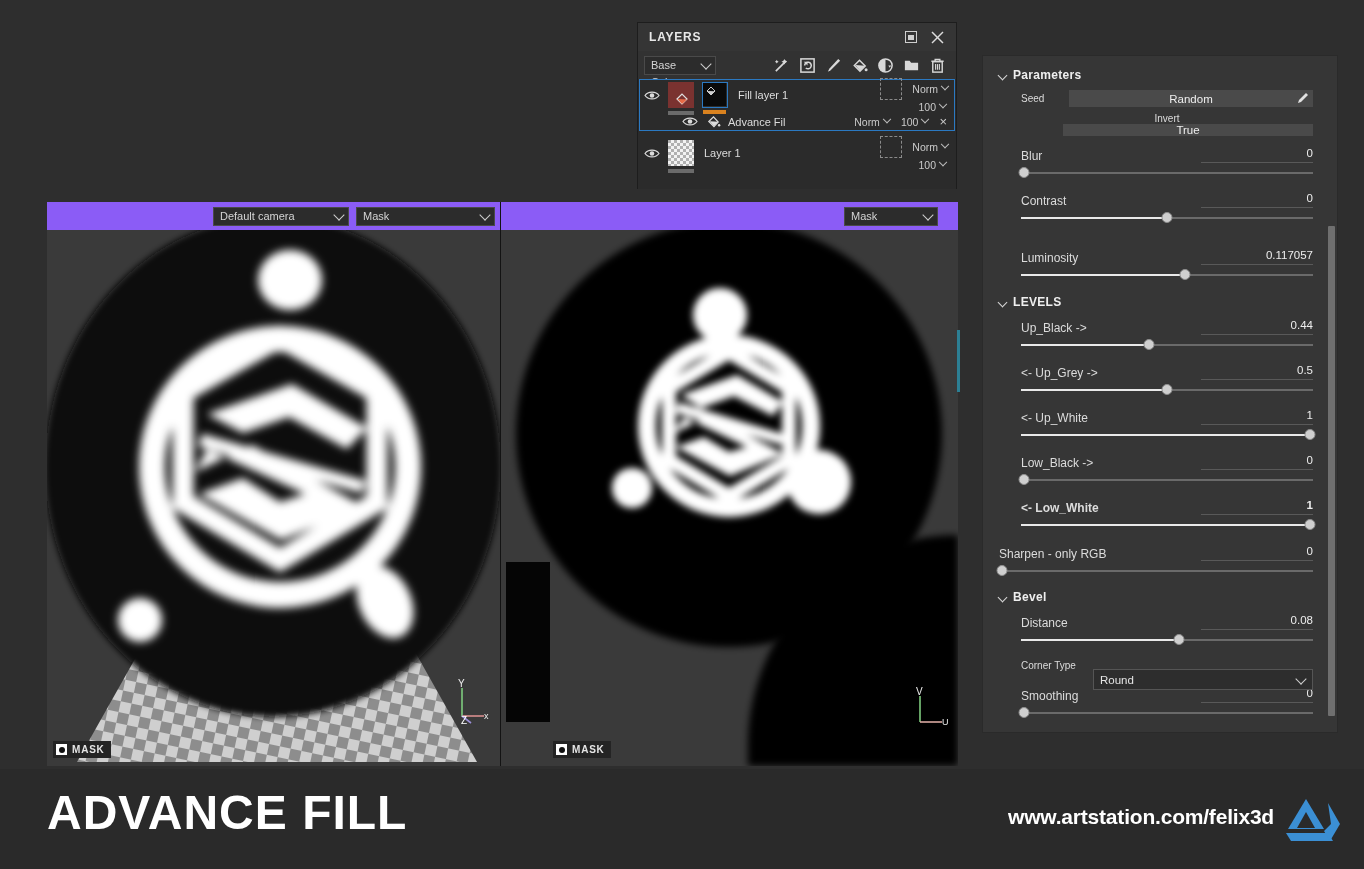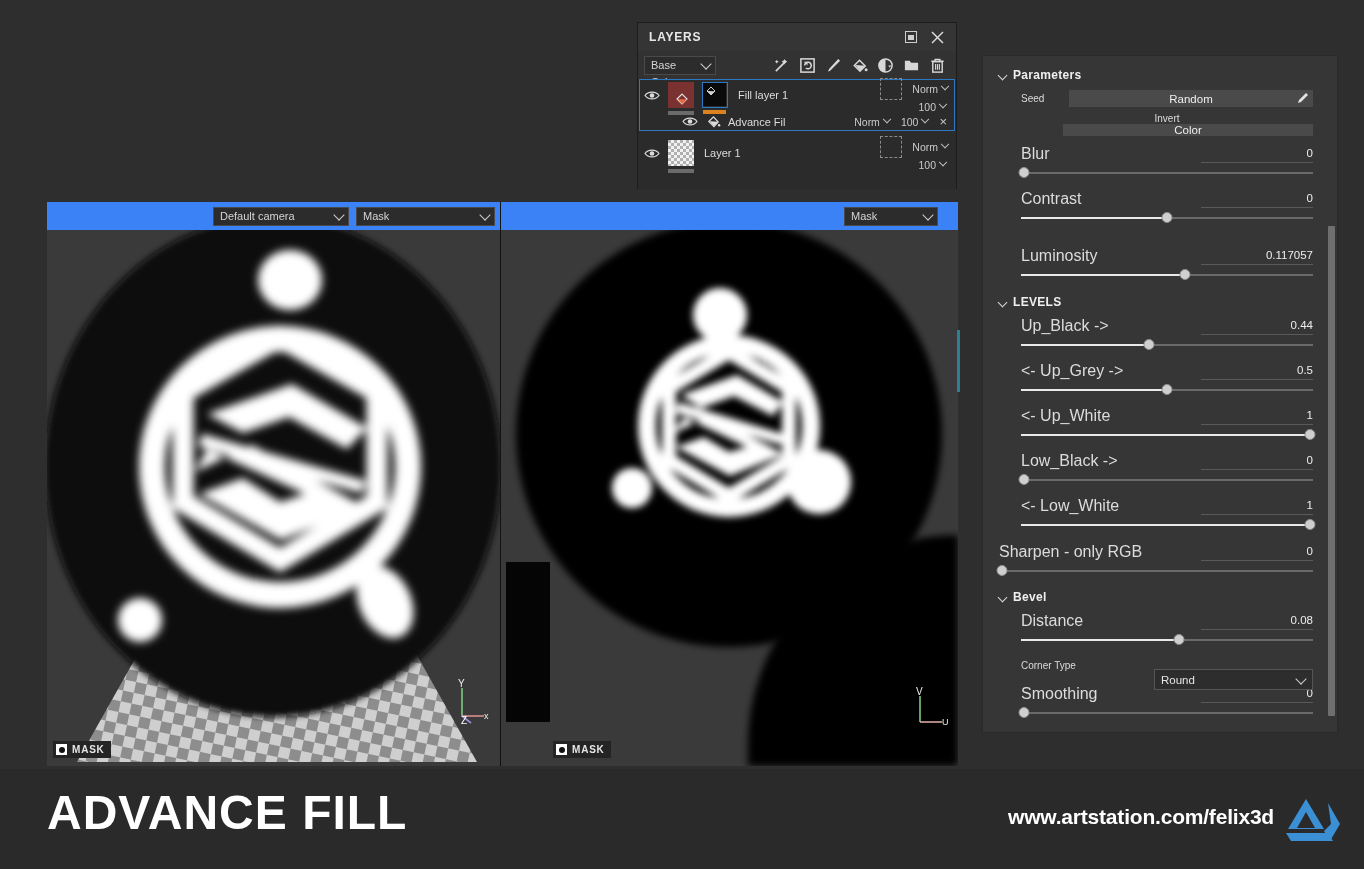--- a/index.html
+++ b/index.html
@@ -10,21 +10,21 @@
     color:#d6d6d6;
   }
   #root{ position:relative; width:1364px; height:869px; }
 
   
   #viewports{ position:absolute; left:47px; top:202px; width:911px; height:564px; background:#1b1b1b; }
   .vp{ position:absolute; top:0; height:564px; overflow:hidden; background:#3a3a3a; }
   #vp-left{ left:0; width:453px; }
   #vp-right{ left:453px; width:458px; border-left:1px solid #131313; }
 
-  .vp-bar{ position:absolute; left:0; top:0; width:100%; height:28px; background:#3b82f6; z-index:5;
+  .vp-bar{ position:absolute; left:0; top:0; width:100%; height:28px; background:#8b5cf6; z-index:5;
            display:flex; align-items:center; }
   .vp-canvas{ position:absolute; left:0; top:0; width:100%; height:100%; }
 
   .combo{ position:relative; height:19px; background:#2c2c2c; border:1px solid #4a4a4a;
           color:#d4d4d4; font-size:11px; line-height:17px; padding:0 18px 0 6px; }
   .combo .chev{ position:absolute; right:5px; top:3px; width:8px; height:8px;
                 border-right:1.6px solid #cfcfcf; border-bottom:1.6px solid #cfcfcf;
                 transform:rotate(45deg); }
 
   .mask-chip{ position:absolute; left:6px; bottom:8px; height:17px; z-index:6;
@@ -78,21 +78,21 @@
   .plabel{ font-size:10px; color:#dcdcdc; }
   .pfield{ margin-left:auto; height:17px; background:#4a4a4a; color:#eee; font-size:11.5px;
            display:flex; align-items:center; justify-content:center; position:relative; }
   .pfield .pencil{ position:absolute; right:4px; top:2px; width:12px; height:12px; }
   .pdropdown{ margin-left:auto; height:21px; background:#2d2d2d; border:1px solid #555;
               color:#e4e4e4; font-size:11.5px; display:flex; align-items:center; padding:0 6px; position:relative; }
   .pdropdown .chev{ position:absolute; right:7px; top:5px; width:8px; height:8px;
                     border-right:1.6px solid #cfcfcf; border-bottom:1.6px solid #cfcfcf; transform:rotate(45deg); }
 
   .sl-head{ display:flex; align-items:flex-end; }
-  .sl-head .nm{ font-size:16px; color:#dcdcdc; }
+  .sl-head .nm{ font-size:12px; color:#dcdcdc; }
   .sl-head .vwrap{ margin-left:auto; text-align:right; border-bottom:1px solid #595959; min-width:112px; padding-bottom:1px; }
   .sl-head .vl{ font-size:11.5px; color:#ededed; }
   .track{ position:relative; height:12px; margin-top:4px; }
   .track .bar{ position:absolute; left:0; top:5px; width:100%; height:2px; background:#6a6a6a; }
   .track .fillbar{ position:absolute; left:0; top:5px; height:2px; background:#e9e9e9; }
   .track .knob{ position:absolute; top:0; width:11px; height:11px; border-radius:50%;
                 background:#cfcfcf; border:1px solid #8e8e8e; transform:translateX(-50%); }
   .indent{ padding-left:22px; }
   .indent2{ padding-left:22px; }
 
@@ -411,21 +411,21 @@
             <span>Random</span>
             <svg class="pencil" viewBox="0 0 12 12">
               <path d="M9 1 L11 3 L4 10 L1 11 L2 8 Z" fill="#e2e2e2"></path>
             </svg>
           </span>
         </div>
 
         <div class="prow" style="margin-top:4px;flex-direction:column;">
           <span class="plabel">Invert</span>
           <span class="pfield" style="width:250px;">
-            <span>Color</span>
+            <span>True</span>
           </span>
         </div>
 
         <div style="margin-top:9px;">
           <div class="sl-head">
             <span class="nm">Blur</span>
             <span class="vwrap"><span class="vl">0</span></span>
           </div>
           <div class="track">
             <div class="bar"></div>
@@ -506,21 +506,21 @@
             <span class="nm">Low_Black -&gt;</span>
             <span class="vwrap"><span class="vl">0</span></span>
           </div>
           <div class="track">
             <div class="bar"></div>
             <div class="fillbar" style="width:0%;"></div>
             <div class="knob" style="left:1%;"></div>
           </div>
         </div>
 
-        <div style="margin-top:9px;">
+        <div style="margin-top:9px;font-weight:bold;">
           <div class="sl-head">
             <span class="nm">&lt;- Low_White</span>
             <span class="vwrap"><span class="vl">1</span></span>
           </div>
           <div class="track">
             <div class="bar"></div>
             <div class="fillbar" style="width:100%;"></div>
             <div class="knob" style="left:99%;"></div>
           </div>
         </div>
@@ -551,21 +551,21 @@
           </div>
           <div class="track">
             <div class="bar"></div>
             <div class="fillbar" style="width:54%;"></div>
             <div class="knob" style="left:54%;"></div>
           </div>
         </div>
 
         <div class="prow" style="margin-top:9px;">
           <span class="plabel">Corner Type</span>
-          <span class="pdropdown" style="width:159px;margin-top:28px;">
+          <span class="pdropdown" style="width:220px;margin-top:28px;">
             <span>Round</span>
             <span class="chev"></span>
           </span>
         </div>
 
         <div style="margin-top:7px;">
           <div class="sl-head">
             <span class="nm">Smoothing</span>
             <span class="vwrap"><span class="vl">0</span></span>
           </div>

